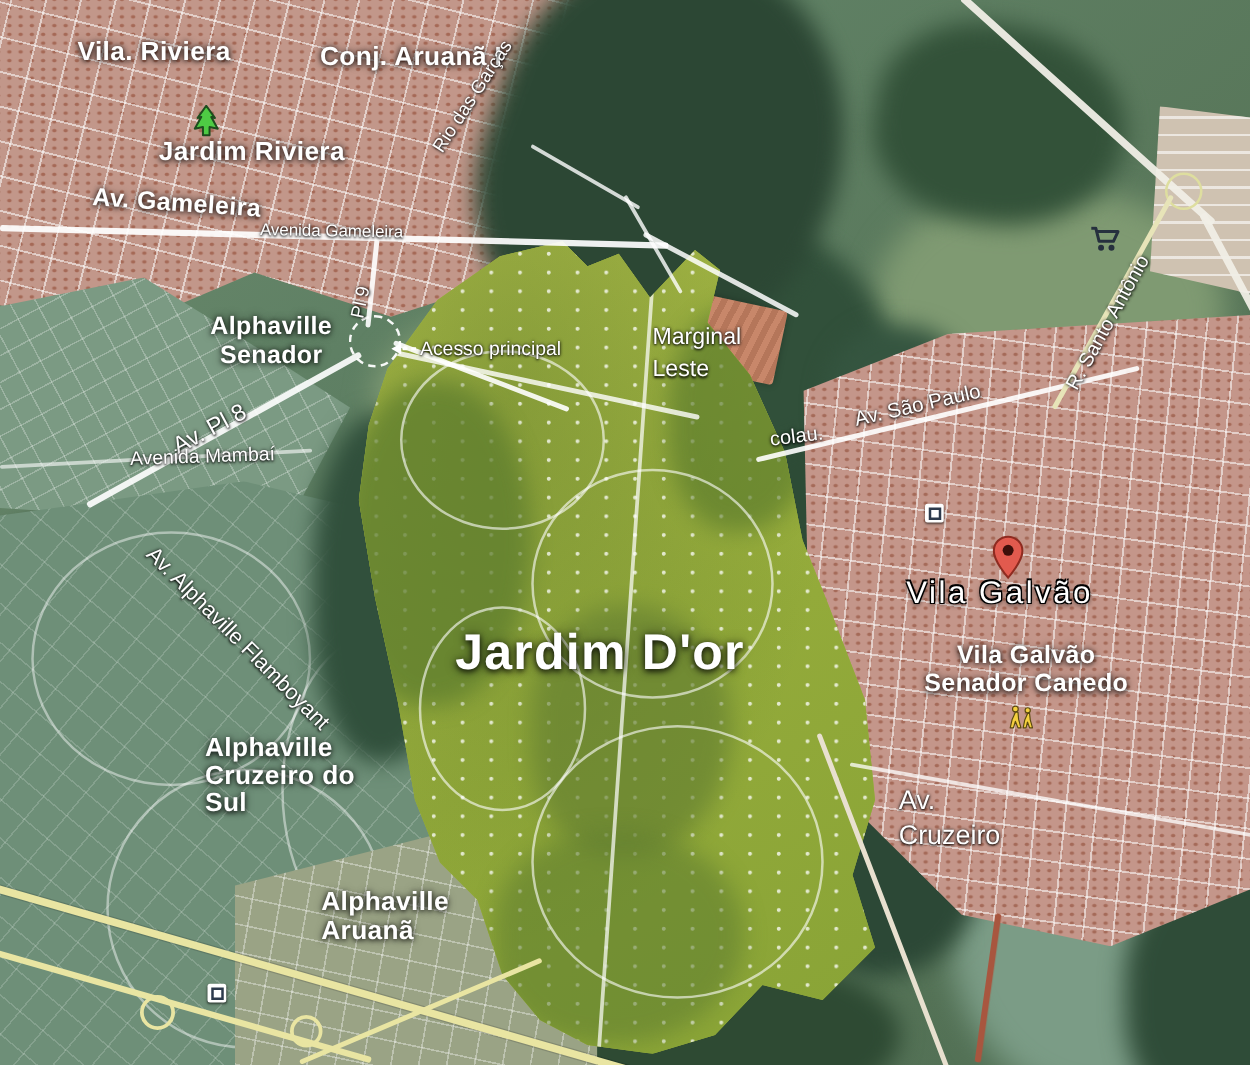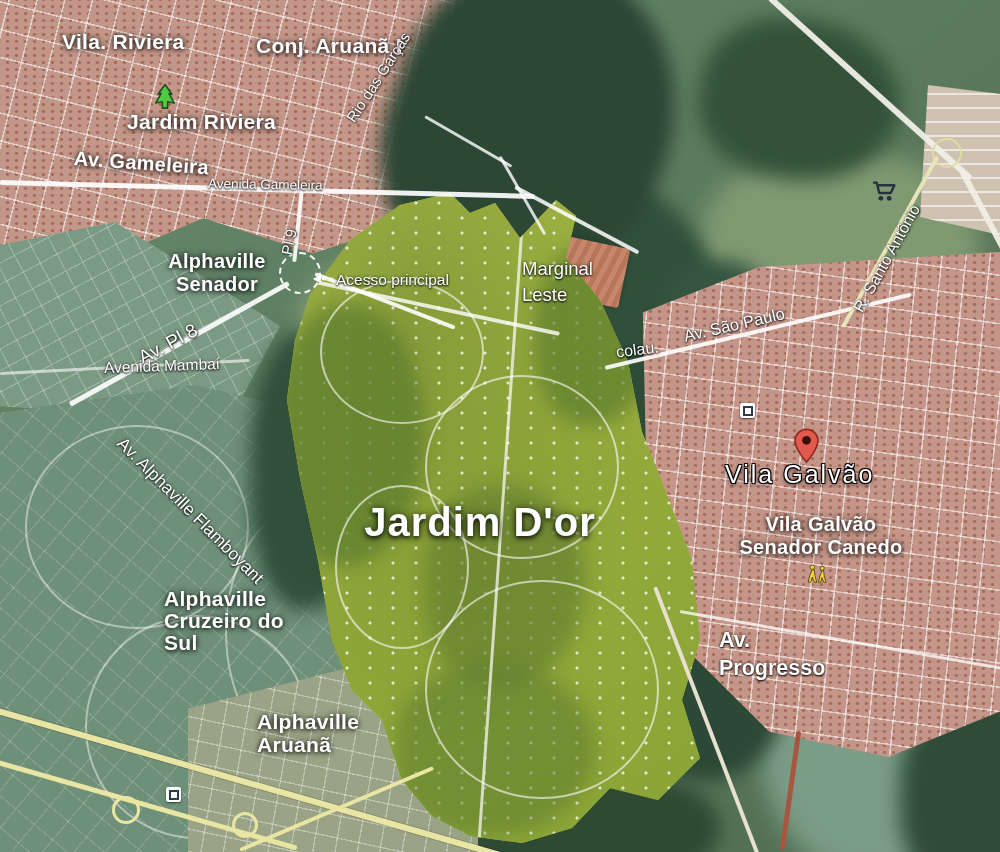--- a/index.html
+++ b/index.html
@@ -230,23 +230,23 @@
 
   <div class="lbl-bold" style="left:340px;top:500px;width:280px;text-align:center;font-size:40px;letter-spacing:1px;text-shadow:0 2px 5px rgba(0,0,0,.9),0 0 10px rgba(0,0,0,.45);">Jardim D'or</div>
 
   <div class="lbl-locality" style="left:725px;top:460px;font-size:25px;">Vila Galvão</div>
 
   <div class="lbl-bold" style="left:723px;top:513px;width:196px;text-align:center;font-size:20px;line-height:23px;">
     <div>Vila Galvão</div>
     <div>Senador Canedo</div>
   </div>
 
-  <div class="lbl-road" style="left:719px;top:626px;font-size:21.5px;line-height:28px;font-weight:bold;">
+  <div class="lbl-road" style="left:719px;top:626px;font-size:21.5px;line-height:28px;">
     <div>Av.</div>
-    <div>Progresso</div>
+    <div>Cruzeiro</div>
   </div>
 
   <div class="lbl-bold" style="left:164px;top:588px;font-size:21px;line-height:22px;">
     <div>Alphaville</div>
     <div>Cruzeiro do</div>
     <div>Sul</div>
   </div>
 
   <div class="lbl-road" style="left:120px;top:430px;font-size:17.5px;transform:rotate(45deg);transform-origin:left center;">Av. Alphaville Flamboyant</div>
 

